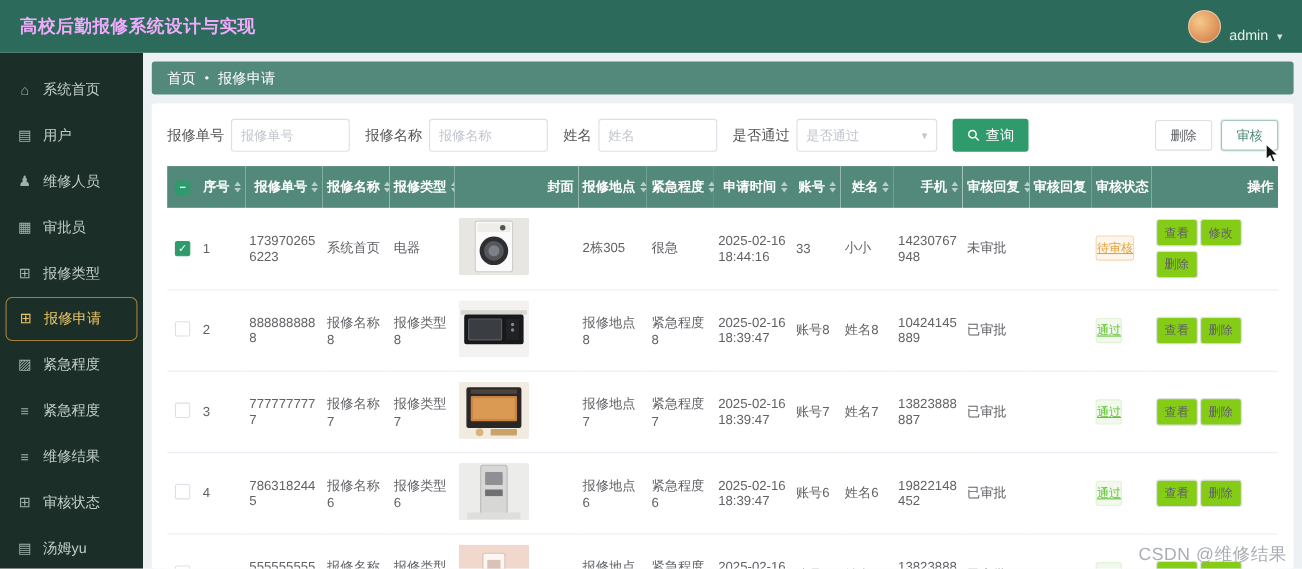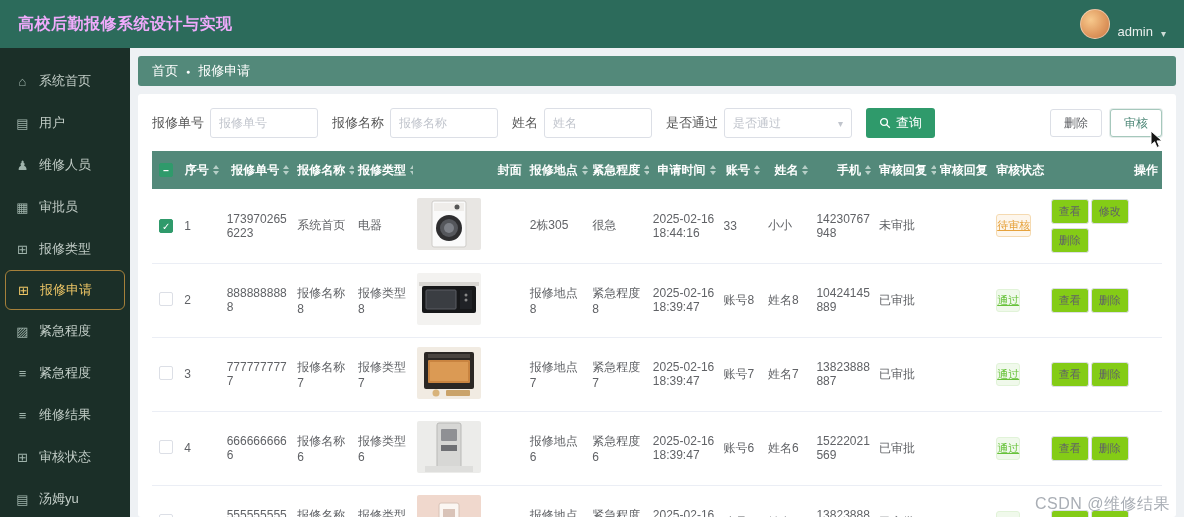--- a/index.html
+++ b/index.html
@@ -307,36 +307,36 @@
             <td>姓名7</td>
             <td>13823888887</td>
             <td>已审批</td>
             <td></td>
             <td><span class="badge pass">通过</span></td>
             <td><button class="abtn">查看</button><button class="abtn">删除</button></td>
           </tr>
           <tr>
             <td class="center"><span class="checkbox"></span></td>
             <td>4</td>
-            <td>6666666666</td>
+            <td>7863182445</td>
             <td>报修名称6</td>
             <td>报修类型6</td>
             <td><span class="cover"><svg width="64" height="52" viewBox="0 0 64 52">
                   <rect width="64" height="52" fill="#ececea"></rect>
                   <rect x="20" y="2" width="24" height="47" rx="2" fill="#d7d7d5" stroke="#b9b9b7"></rect>
                   <rect x="24" y="8" width="16" height="12" rx="1" fill="#8f9094"></rect>
                   <rect x="24" y="24" width="16" height="6" fill="#6f7074"></rect>
                   <rect x="8" y="45" width="48" height="6" fill="#dededc"></rect>
                 </svg></span></td>
             <td>报修地点6</td>
             <td>紧急程度6</td>
             <td>2025-02-16 18:39:47</td>
             <td>账号6</td>
             <td>姓名6</td>
-            <td>15222021569</td>
+            <td>19822148452</td>
             <td>已审批</td>
             <td></td>
             <td><span class="badge pass">通过</span></td>
             <td><button class="abtn">查看</button><button class="abtn">删除</button></td>
           </tr>
           <tr>
             <td class="center"><span class="checkbox"></span></td>
             <td>5</td>
             <td>5555555555</td>
             <td>报修名称5</td>

